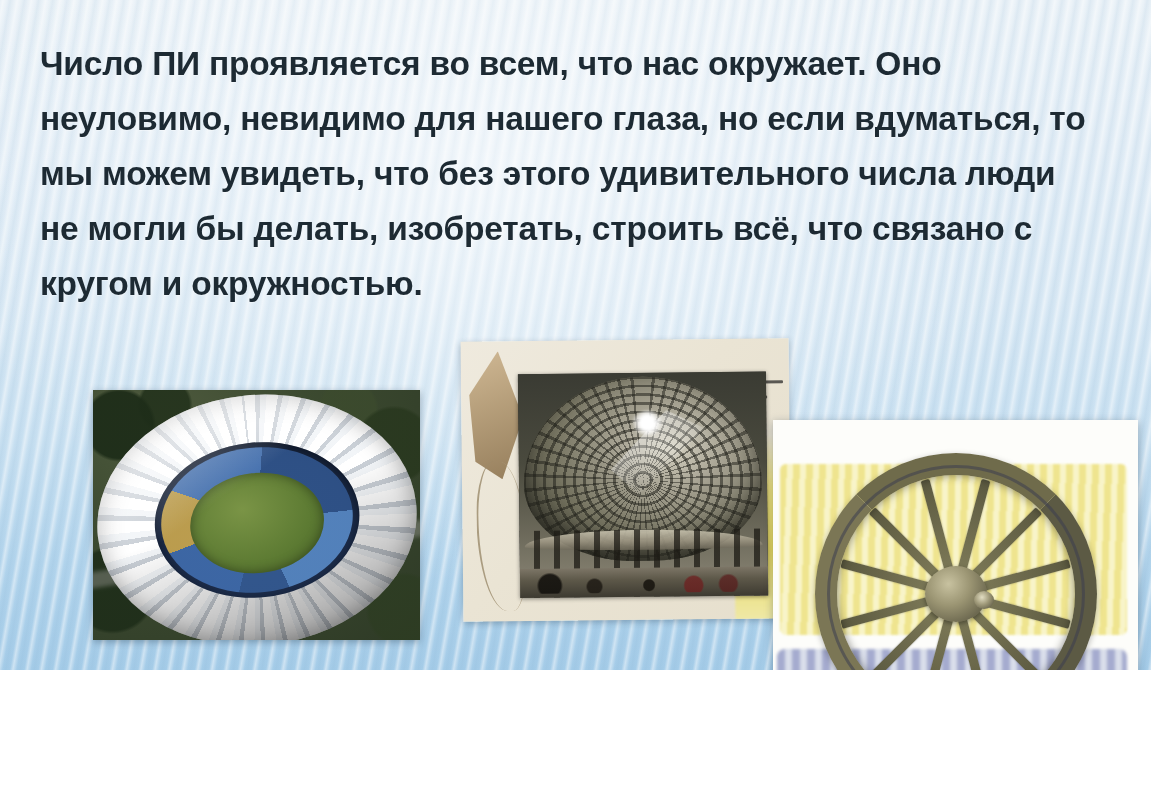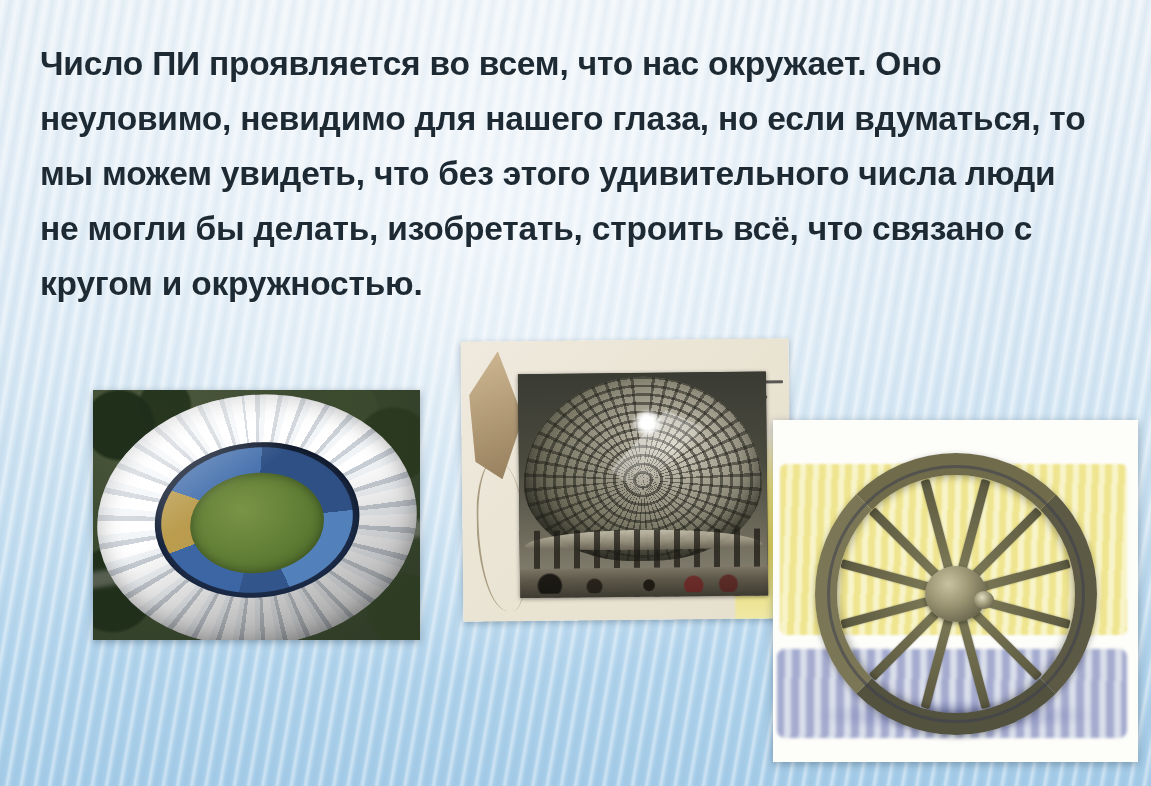--- a/index.html
+++ b/index.html
@@ -5,21 +5,21 @@
   html, body {
     margin: 0; padding: 0;
     width: 1151px; height: 786px;
     overflow: hidden;
     font-family: "Liberation Sans", sans-serif;
   }
 
   #slide {
     position: relative;
     width: 1151px;
-    height: 786px;
+    height: 670px;
     overflow: hidden;
     background:
       linear-gradient(to bottom,
         #e9f1f7 0%,
         #e2edf6 22%,
         #d8e8f4 45%,
         #c8e0f1 66%,
         #b2d4ec 84%,
         #a5cce8 100%);
   }

